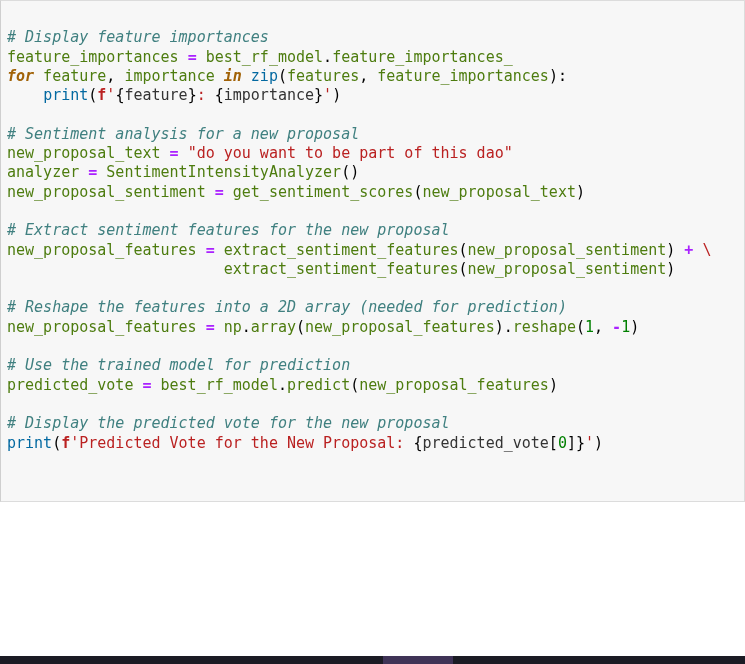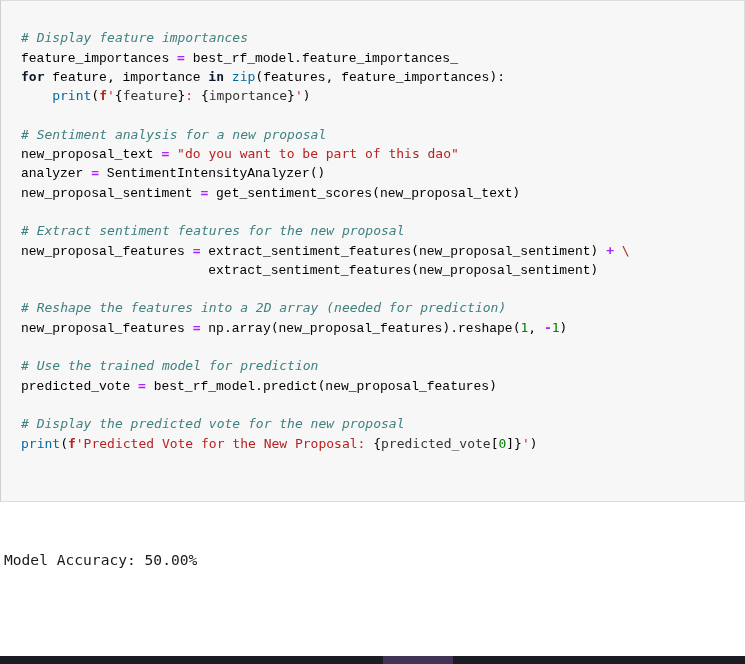--- a/index.html
+++ b/index.html
@@ -27,42 +27,41 @@
     width: 745px;
     background: #f7f7f7;
     border: 1px solid #dcdcdc;
     border-left: 1px solid #cfcfcf;
     padding: 8px 0 10px 0;
     margin: 0;
   }
 
   .code-area {
     font-family: "DejaVu Sans Mono", "Liberation Mono", monospace;
-    font-size: 13px;
+    font-size: 15px;
     line-height: 19.3px;
     white-space: pre;
     color: #000000;
     padding-left: 6px;
     letter-spacing: 0px;
-    margin-left: 14px;
   }
 
   .ln { display: block; height: 19.3px; }
   .ln.blank { height: 19.3px; }
 
   
   .c  { color: #408080; font-style: italic; }            
-  .k  { color: #0f172a; font-weight: bold; }             
+  .k  { color: #a16207; font-weight: bold; font-style: italic; }             
   .nb { color: #0369a1; }                                
   .op { color: #aa22ff; font-weight: bold; }             
   .s  { color: #ba2121; }                                
   .sa { color: #ba2121; font-weight: bold; }             
   .si { color: #333333; }                                
   .m  { color: #008000; }                                
-  .n  { color: #000000; font-family: Liberation Mono, monospace; }                                
+  .n  { color: #4d7c0f; }                                
   .p  { color: #000000; }                                
 
   
   .output-area {
     font-family: "DejaVu Sans Mono", "Liberation Mono", monospace;
     font-size: 14.6px;
     line-height: 19.4px;
     white-space: pre;
     color: #1a1a1a;
     background: #ffffff;
@@ -93,21 +92,20 @@
 
 <div id="notebook">
 
   <div class="code-cell">
     <div class="code-area">
 <span class="ln"><span class="c"># Display feature importances</span></span><span class="ln"><span class="n">feature_importances </span><span class="op">=</span><span class="n"> best_rf_model</span><span class="p">.</span><span class="n">feature_importances_</span></span><span class="ln"><span class="k">for</span><span class="n"> feature</span><span class="p">,</span><span class="n"> importance </span><span class="k">in</span><span class="n"> </span><span class="nb">zip</span><span class="p">(</span><span class="n">features</span><span class="p">,</span><span class="n"> feature_importances</span><span class="p">):</span></span><span class="ln"><span class="n">    </span><span class="nb">print</span><span class="p">(</span><span class="sa">f</span><span class="s">'</span><span class="p">{</span><span class="si">feature</span><span class="p">}</span><span class="s">: </span><span class="p">{</span><span class="si">importance</span><span class="p">}</span><span class="s">'</span><span class="p">)</span></span><span class="ln blank"> </span><span class="ln"><span class="c"># Sentiment analysis for a new proposal</span></span><span class="ln"><span class="n">new_proposal_text </span><span class="op">=</span><span class="n"> </span><span class="s">"do you want to be part of this dao"</span></span><span class="ln"><span class="n">analyzer </span><span class="op">=</span><span class="n"> SentimentIntensityAnalyzer</span><span class="p">()</span></span><span class="ln"><span class="n">new_proposal_sentiment </span><span class="op">=</span><span class="n"> get_sentiment_scores</span><span class="p">(</span><span class="n">new_proposal_text</span><span class="p">)</span></span><span class="ln blank"> </span><span class="ln"><span class="c"># Extract sentiment features for the new proposal</span></span><span class="ln"><span class="n">new_proposal_features </span><span class="op">=</span><span class="n"> extract_sentiment_features</span><span class="p">(</span><span class="n">new_proposal_sentiment</span><span class="p">)</span><span class="n"> </span><span class="op">+</span><span class="n"> </span><span class="s">\</span></span><span class="ln"><span class="n">                        extract_sentiment_features</span><span class="p">(</span><span class="n">new_proposal_sentiment</span><span class="p">)</span></span><span class="ln blank"> </span><span class="ln"><span class="c"># Reshape the features into a 2D array (needed for prediction)</span></span><span class="ln"><span class="n">new_proposal_features </span><span class="op">=</span><span class="n"> np</span><span class="p">.</span><span class="n">array</span><span class="p">(</span><span class="n">new_proposal_features</span><span class="p">).</span><span class="n">reshape</span><span class="p">(</span><span class="m">1</span><span class="p">,</span><span class="n"> </span><span class="op">-</span><span class="m">1</span><span class="p">)</span></span><span class="ln blank"> </span><span class="ln"><span class="c"># Use the trained model for prediction</span></span><span class="ln"><span class="n">predicted_vote </span><span class="op">=</span><span class="n"> best_rf_model</span><span class="p">.</span><span class="n">predict</span><span class="p">(</span><span class="n">new_proposal_features</span><span class="p">)</span></span><span class="ln blank"> </span><span class="ln"><span class="c"># Display the predicted vote for the new proposal</span></span><span class="ln"><span class="nb">print</span><span class="p">(</span><span class="sa">f</span><span class="s">'Predicted Vote for the New Proposal: </span><span class="p">{</span><span class="si">predicted_vote</span><span class="p">[</span><span class="m">0</span><span class="p">]}</span><span class="s">'</span><span class="p">)</span></span>
     </div>
   </div>
 
   <div class="output-area">
-    <span class="oline">Model Accuracy: 50.00%</span>
     
     
     
     
     
     
     
     
   </div>
 

